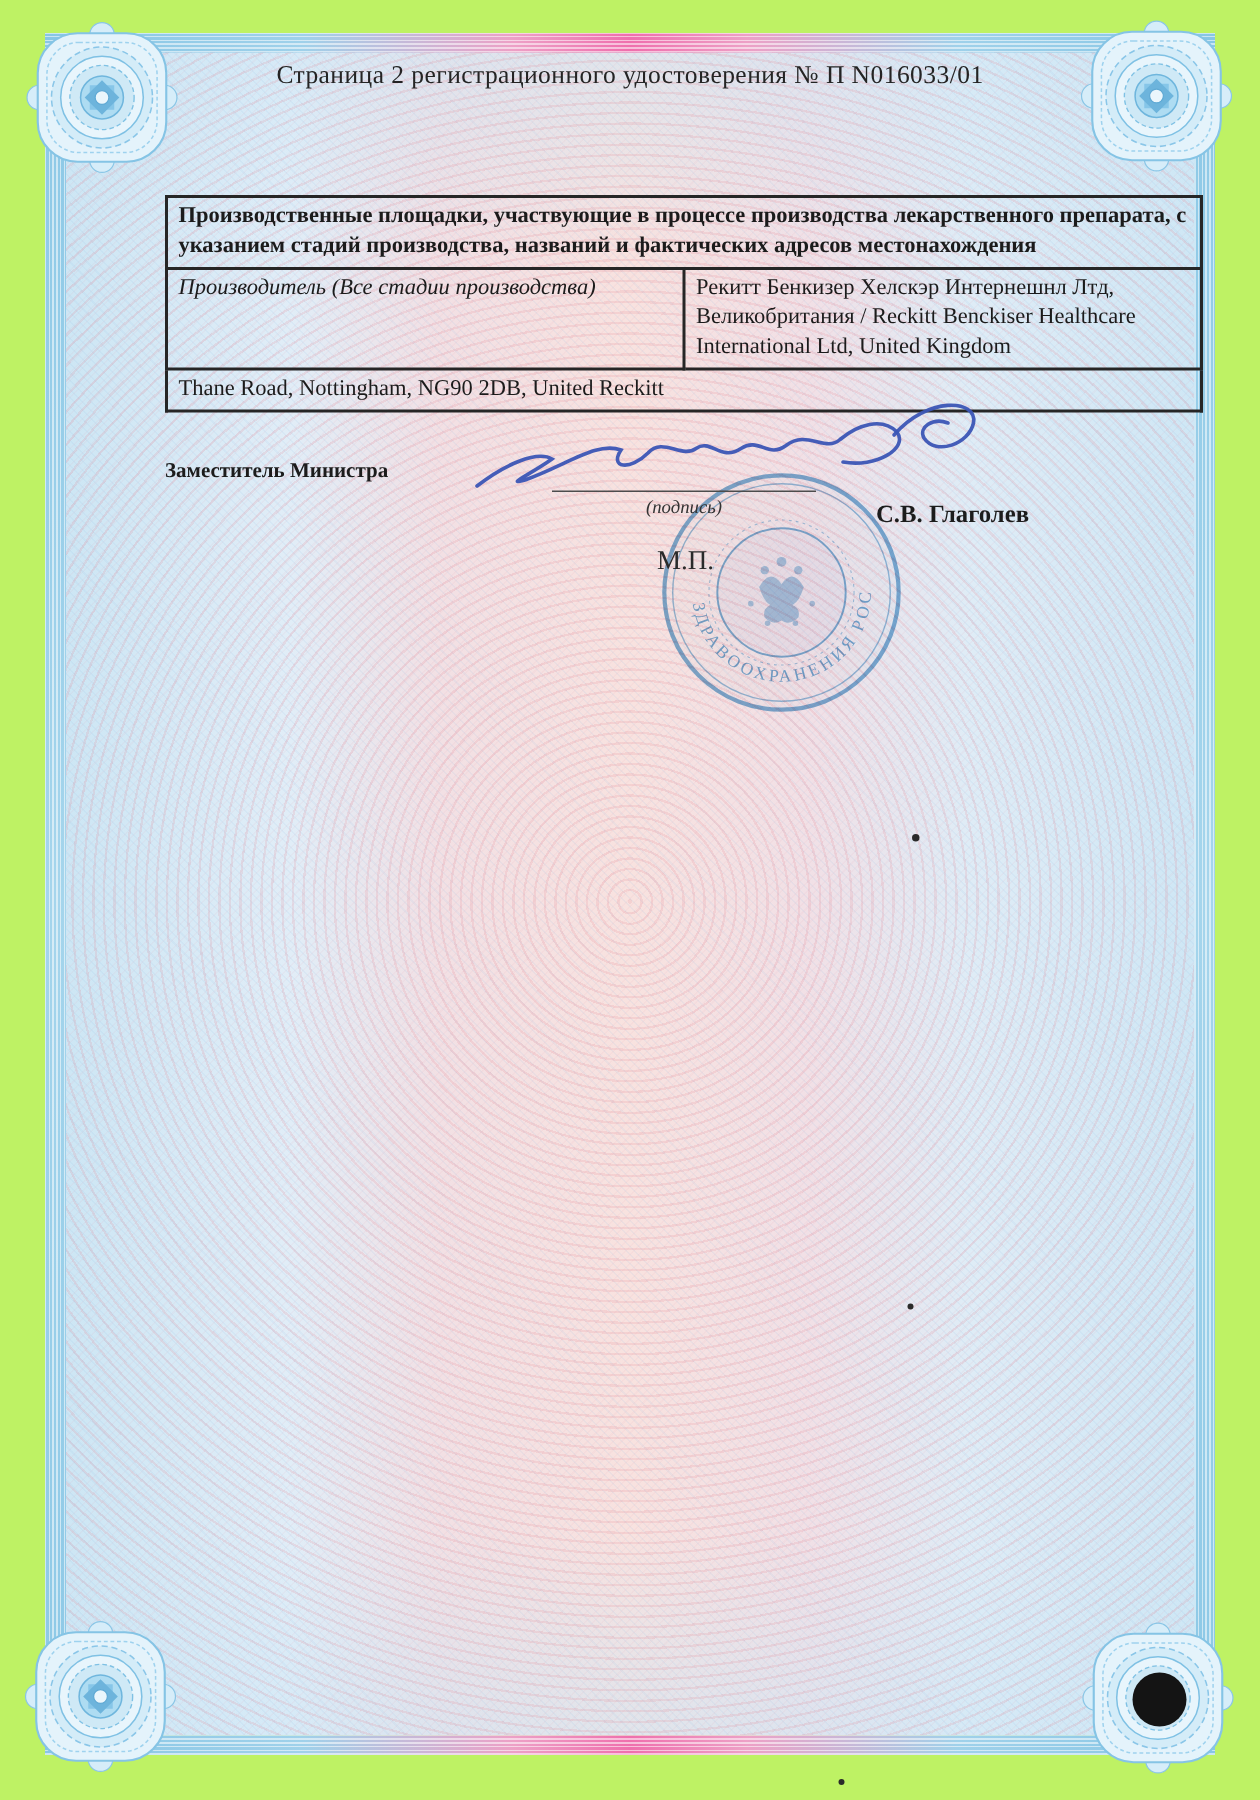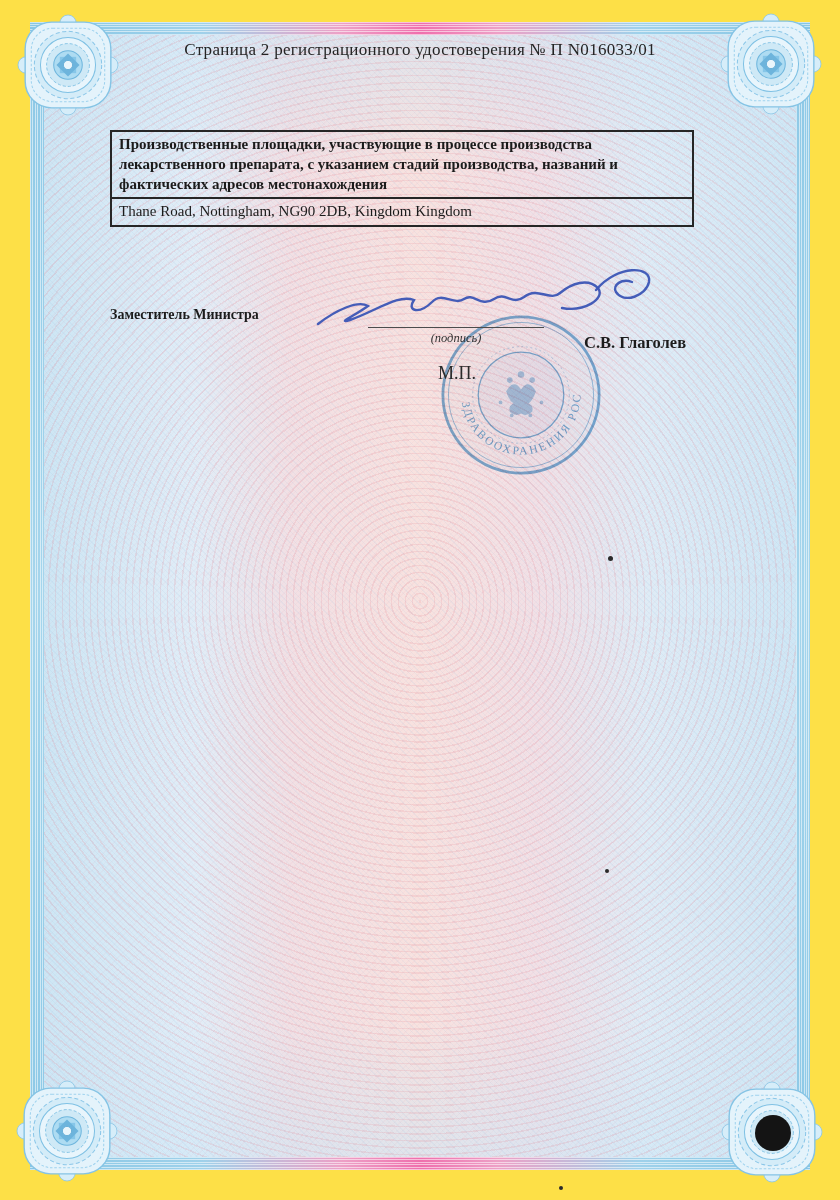--- a/index.html
+++ b/index.html
@@ -1,18 +1,18 @@
 <!DOCTYPE html>
 <html><head>
 <meta charset="utf-8">
 <style>
   html,body{margin:0;padding:0;background:#ffffff;}
   .page{
     position:relative;width:840px;height:1200px;overflow:hidden;
-    background:#fde047;
+    background:#bef264;
     font-family:"Liberation Serif","DejaVu Serif",serif;
     color:#1c1c1c;
   }
   
   .band{position:absolute;}
   .band-h{
     left:30px;right:30px;height:13px;
     background:
       repeating-linear-gradient(0deg, rgba(255,255,255,.55) 0 1px, rgba(255,255,255,0) 1px 2.5px),
       linear-gradient(90deg,#87c6e5 0%,#9fd1ea 22%,#eda0c6 40%,#ef6fad 50%,#eda0c6 60%,#9fd1ea 78%,#87c6e5 100%);
@@ -48,21 +48,21 @@
     background:#141414;
   }
   .speck{position:absolute;border-radius:50%;background:#2a2a2a;}
   
   .header-line{
     position:absolute;left:0;top:40px;width:840px;text-align:center;
     font-size:17px;letter-spacing:.3px;color:#242424;
   }
   
   .cert-table{
-    position:absolute;left:110px;top:130px;width:584px;
+    position:absolute;left:110px;top:130px;width:692px;
     border-collapse:collapse;table-layout:fixed;
     font-size:15px;color:#1b1b1b;
   }
   .cert-table td{
     border:2px solid #262626;padding:3px 7px;vertical-align:top;line-height:1.32;
   }
   .cert-table .th{font-weight:bold;}
   .cert-table .label-cell{width:316px;font-style:italic;}
   
   .sign-title{position:absolute;left:110px;top:307px;font-weight:bold;font-size:14px;}
@@ -120,21 +120,25 @@
   <div class="punch"></div>
 
   <div class="header-line">Страница 2 регистрационного удостоверения № П N016033/01</div>
 
   <table class="cert-table">
     <tbody>
         <tr>
       <td class="th" colspan="2">Производственные площадки, участвующие в процессе производства лекарственного препарата, с указанием стадий производства, названий и фактических адресов местонахождения</td>
     </tr>
     <tr>
-      <td colspan="2">Thane Road, Nottingham, NG90 2DB, Kingdom Kingdom</td>
+      <td class="label-cell">Производитель (Все стадии производства)</td>
+      <td>Рекитт Бенкизер Хелскэр Интернешнл Лтд, Великобритания / Reckitt Benckiser Healthcare International Ltd, United Kingdom</td>
+    </tr>
+    <tr>
+      <td colspan="2">Thane Road, Nottingham, NG90 2DB, United Reckitt</td>
     </tr>
   </tbody>
     </table>
 
   <svg class="stamp" viewBox="0 0 200 200">
     <defs>
       <path id="arcPath" d="M 36 100 A 64 64 0 0 0 164 100"></path>
     </defs>
     <circle cx="100" cy="100" r="84" fill="rgba(110,170,215,0.05)" stroke="#4a97cc" stroke-width="3" opacity=".8"></circle>
     <circle cx="100" cy="100" r="78" fill="none" stroke="#5aa3d2" stroke-width="1" opacity=".7"></circle>

